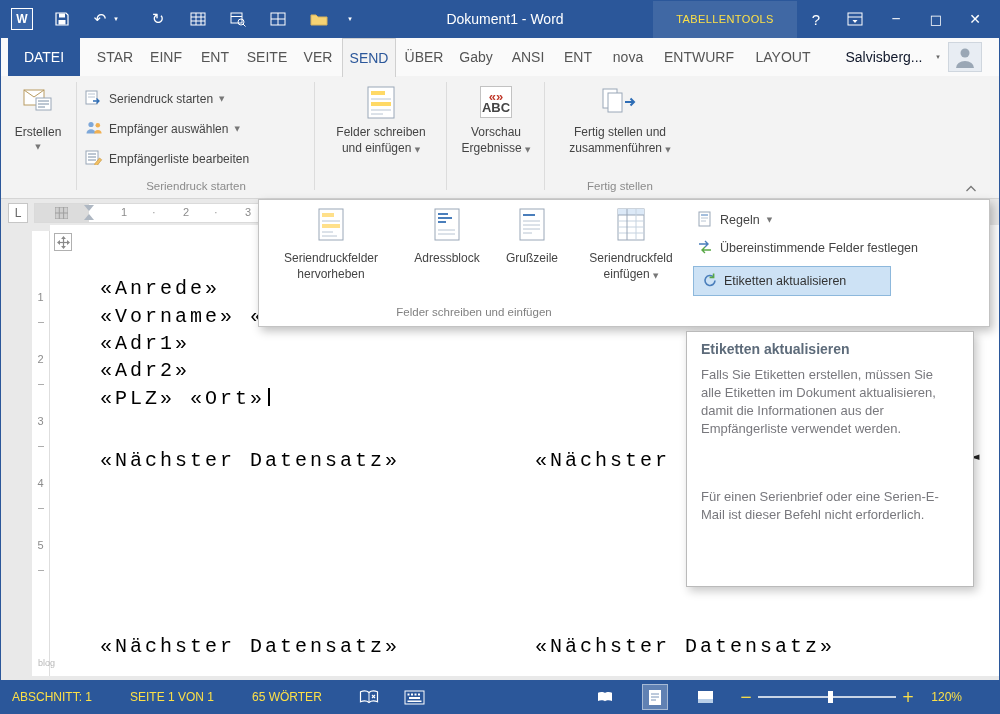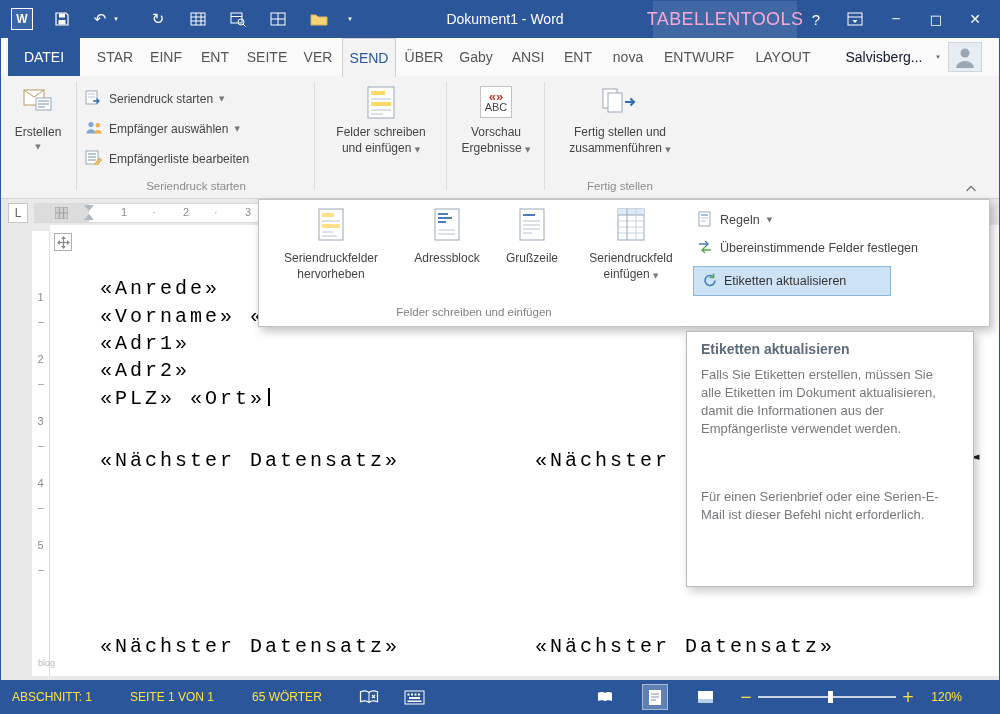--- a/index.html
+++ b/index.html
@@ -2,40 +2,40 @@
 <html><head>
 <meta charset="utf-8">
 <style>
 *{margin:0;padding:0;box-sizing:border-box}
 html,body{width:1000px;height:714px}
 body{position:relative;overflow:hidden;background:#e9e9e9;font-family:"Liberation Sans","DejaVu Sans",sans-serif;font-size:12px;color:#444}
 .uic{font-family:"DejaVu Sans",sans-serif}
 
 #titlebar{position:absolute;left:0;top:0;width:1000px;height:38px;background:#2b579a;z-index:30}
 .tbtn{position:absolute;top:0;height:38px;display:flex;align-items:center;justify-content:center;color:#fff}
-#ctx-strip{position:absolute;left:653px;top:0;width:144px;height:38px;background:rgba(255,255,255,.10);display:flex;align-items:center;justify-content:center;color:#f9a8d4;font-size:18px;letter-spacing:.4px}
+#ctx-strip{position:absolute;left:653px;top:0;width:144px;height:38px;background:rgba(255,255,255,.10);display:flex;align-items:center;justify-content:center;color:#fde047;font-size:11px;letter-spacing:.4px}
 
 #tabbar{position:absolute;left:0;top:38px;width:1000px;height:38px;background:#fafafa;z-index:25}
 .tab{position:absolute;top:0;height:38px;line-height:38px;text-align:center;font-size:14px;color:#555;white-space:nowrap}
 .tab.active{background:#f3f3f3;border:1px solid #d0d0d0;border-bottom:none;color:#2b579a;height:39px;z-index:3}
 #tab-file{background:#2b579a;color:#fff}
 #avatar{position:absolute;left:948px;top:4px;width:34px;height:30px;background:#e8edf3;border:1px solid #cfd6de;display:flex;align-items:center;justify-content:center}
 
 #ribbon{position:absolute;left:0;top:76px;width:1000px;height:123px;background:#f3f3f3;border-bottom:1px solid #d5d5d5;z-index:20}
 .rsep{position:absolute;top:6px;width:1px;height:108px;background:#dcdcdc}
 .rrow{position:absolute;height:26px;display:flex;align-items:center;gap:6px;white-space:nowrap;padding:0 3px}
 .rlabel{font-size:12px;color:#444}
 .dd{font-size:7px;color:#777;font-family:"DejaVu Sans",sans-serif}
 .grplabel{position:absolute;font-size:11.5px;color:#8b8b8b;text-align:center;white-space:nowrap}
 .bigbtn{position:absolute;top:6px;display:flex;flex-direction:column;align-items:center;padding-top:4px}
 .bigbtn .ic{height:38px;display:flex;align-items:flex-start;justify-content:center}
 .bigbtn .t{font-size:12px;color:#444;line-height:16px;white-space:nowrap;text-align:center}
 .icon-preview{width:32px;height:32px;border:1px solid #c2c2c2;background:#fff;display:flex;flex-direction:column;align-items:center;justify-content:center}
 .pv-top{color:#c0392b;font-weight:bold;font-size:13px;line-height:11px}
-.pv-bot{color:#444;font-size:11px;font-weight:normal;line-height:11px}
+.pv-bot{color:#444;font-size:13px;font-weight:bold;line-height:11px}
 
 #flyout{position:absolute;left:258px;top:199px;width:732px;height:128px;background:#fff;border:1px solid #c3c3c3;box-shadow:3px 4px 9px rgba(0,0,0,.25);z-index:40}
 .fbtn{position:absolute;top:4px;display:flex;flex-direction:column;align-items:center;padding-top:4px}
 .fbtn .ic{height:42px;display:flex;align-items:flex-start;justify-content:center}
 .fbtn .t{font-size:12px;color:#444;line-height:16px;text-align:center;white-space:nowrap}
 .fmenu{position:absolute;display:flex;align-items:center;gap:7px;white-space:nowrap;font-size:12.5px;color:#444;height:24px}
 #fly-highlight{position:absolute;left:434px;top:66px;width:198px;height:30px;background:#cde2f5;border:1px solid #8db8dc;display:flex;align-items:center;gap:7px;padding-left:7px;font-size:12.5px;color:#333}
 
 #tooltip{position:absolute;left:686px;top:331px;width:288px;height:256px;background:#fff;border:1px solid #bababa;box-shadow:3px 4px 9px rgba(0,0,0,.22);z-index:50;padding:9px 14px}
 #tooltip h4{font-size:14px;color:#5d6b7a;font-weight:bold;margin-bottom:9px}

